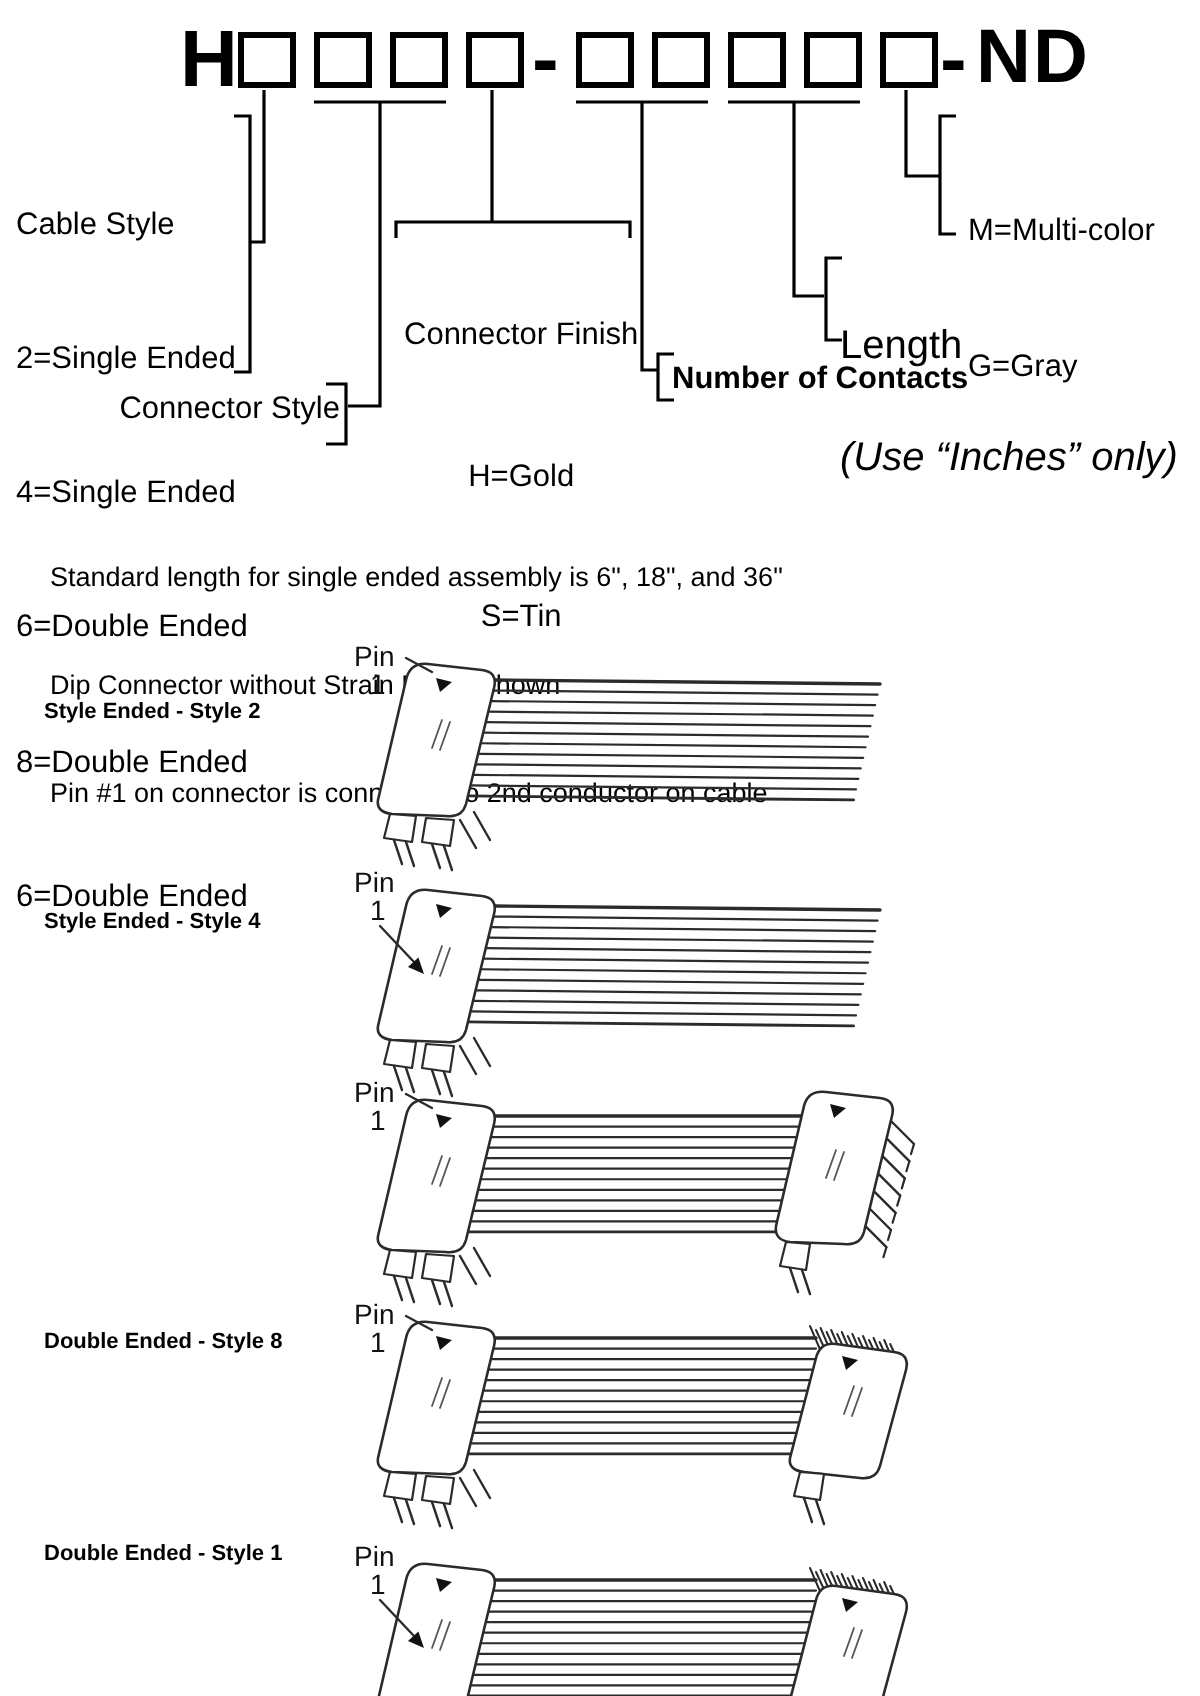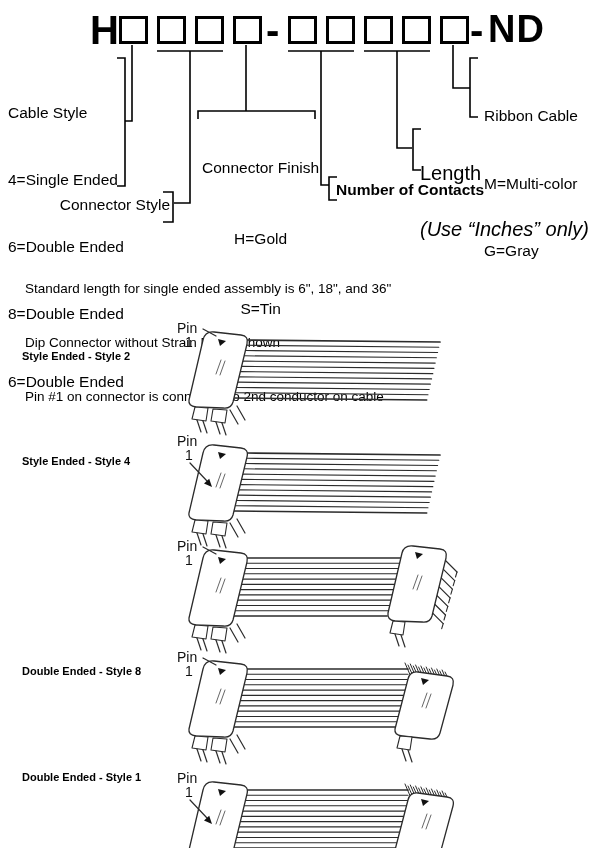--- a/index.html
+++ b/index.html
@@ -67,20 +67,21 @@
       <polyline points="397,51 397,148 412,148"></polyline>
       <polyline points="421,129 413,129 413,170 421,170"></polyline>
 
       <polyline points="453,45 453,88 470,88"></polyline>
       <polyline points="478,58 470,58 470,117 478,117"></polyline>
     </g>
   </svg>
 
   <div class="lbl cable-style">
     <div>Cable Style</div>
+    <div>2=Single Ended</div>
     <div>4=Single Ended</div>
     <div>6=Double Ended</div>
     <div>8=Double Ended</div>
     <div>6=Double Ended</div>
   </div>
 
   <div class="lbl connector-style">Connector Style</div>
 
   <div class="lbl connector-finish">
     <div>Connector Finish</div>
@@ -89,21 +90,20 @@
   </div>
 
   <div class="lbl num-contacts">Number of Contacts</div>
 
   <div class="lbl length">
     <div>Length</div>
     <div class="it">(Use “Inches” only)</div>
   </div>
 
   <div class="lbl ribbon">
-    <div>Ribbon Cable</div>
     <div>M=Multi-color</div>
     <div>G=Gray</div>
   </div>
 
   <div class="notes">
     <div>Standard length for single ended assembly is 6", 18", and 36"</div>
     <div>Dip Connector without Strain Relief Shown</div>
     <div>Pin #1 on connector is connected to 2nd conductor on cable</div>
   </div>
 

